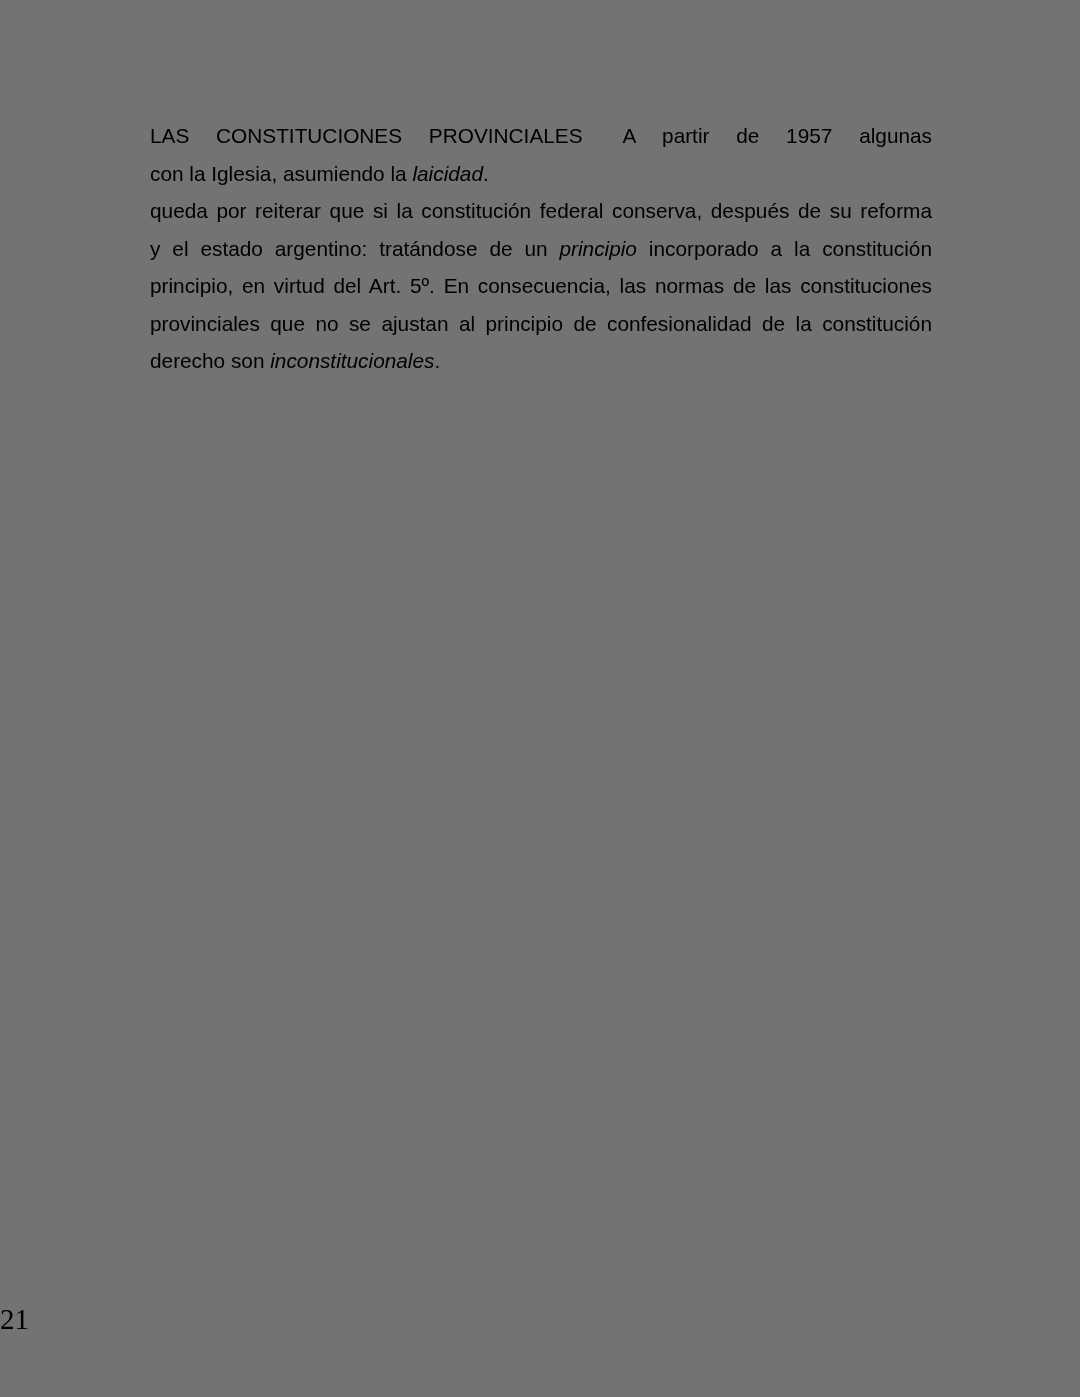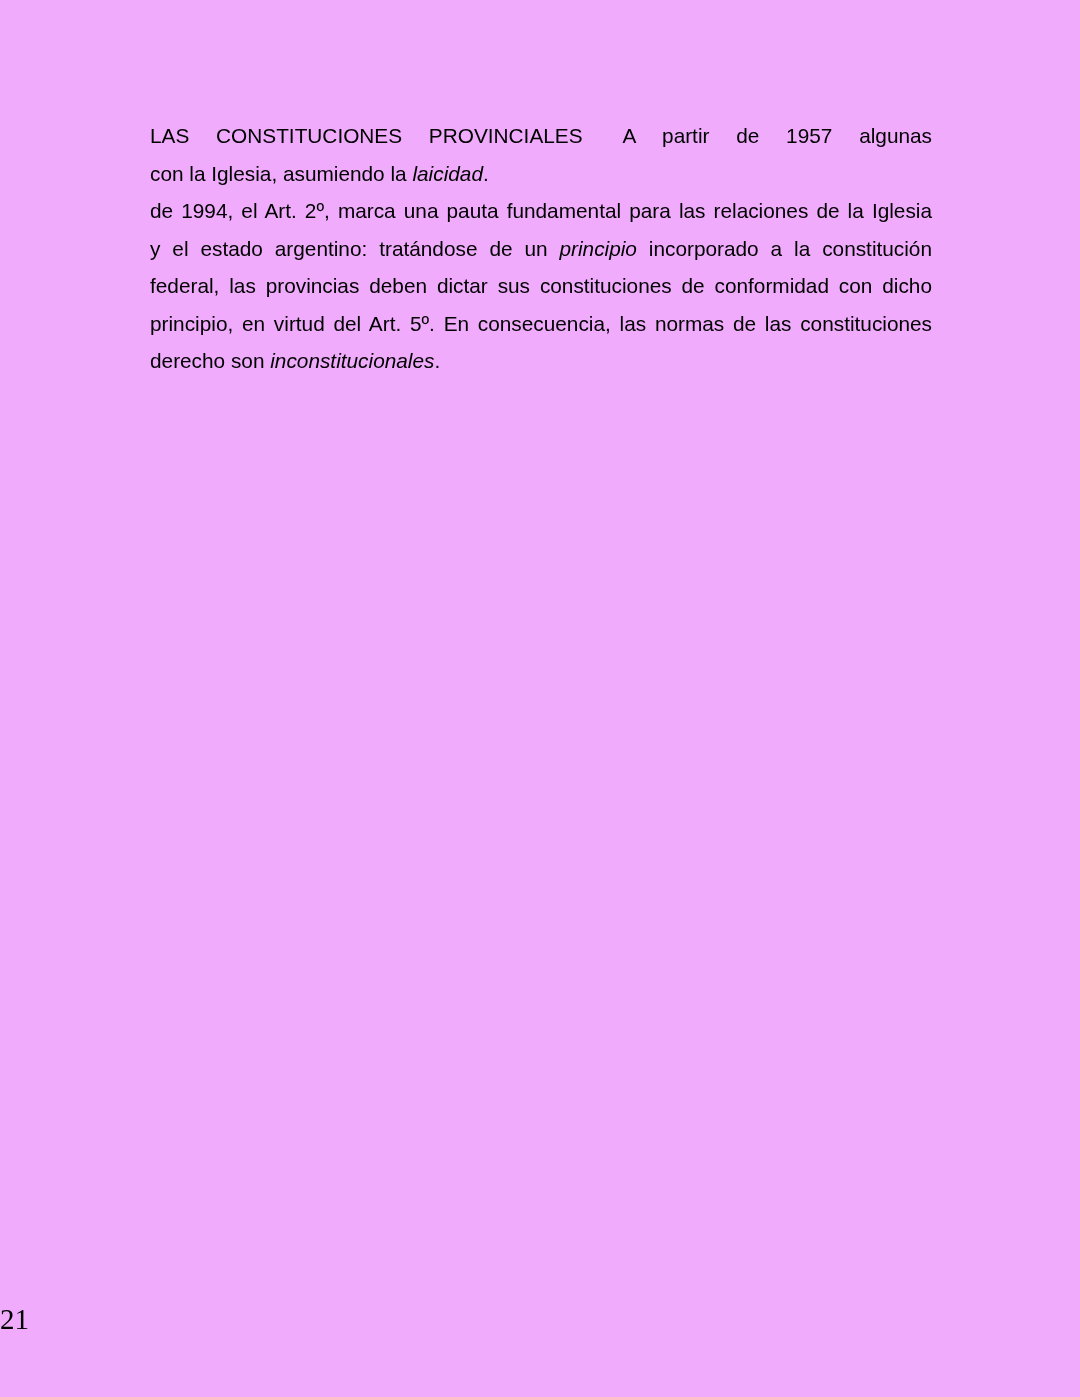--- a/index.html
+++ b/index.html
@@ -4,21 +4,21 @@
 <style>
   html, body {
     margin: 0;
     padding: 0;
     background: #e8e8e8;
   }
   .page {
     position: relative;
     width: 1080px;
     height: 1397px;
-    background: #f0abfc;
+    background: #737373;
     color: #000000;
     overflow: hidden;
     margin: 0 auto;
     font-family: "Liberation Sans", sans-serif;
   }
   .body-text {
     position: absolute;
     left: 150px;
     top: 117px;
     width: 782px;
@@ -61,21 +61,21 @@
 </head>
 <body>
 
 <div class="page">
   <div class="body-text">
       <div class="paragraph">
         <div class="line just"><span>LAS CONSTITUCIONES PROVINCIALES</span><span class="tab"></span><span>A partir de 1957 algunas</span></div>
         <div class="line"><span>con la Iglesia, asumiendo la </span><span class="italic">laicidad</span><span>.</span></div>
       </div>
       <div class="paragraph">
-        <div class="line just"><span>de 1994, el Art. 2º, marca una pauta fundamental para las relaciones de la Iglesia</span></div>
+        <div class="line just"><span>queda por reiterar que si la constitución federal conserva, después de su reforma</span></div>
         <div class="line just"><span>y el estado argentino: tratándose de un </span><span class="italic">principio</span><span> incorporado a la constitución</span></div>
-        <div class="line just"><span>federal, las provincias deben dictar sus constituciones de conformidad con dicho</span></div>
         <div class="line just"><span>principio, en virtud del Art. 5º. En consecuencia, las normas de las constituciones</span></div>
+        <div class="line just"><span>provinciales que no se ajustan al principio de confesionalidad de la constitución</span></div>
         <div class="line"><span>derecho son </span><span class="italic">inconstitucionales</span><span>.</span></div>
       </div>
     </div>
   <div class="page-number">21</div>
 </div>
 
 </body></html>

